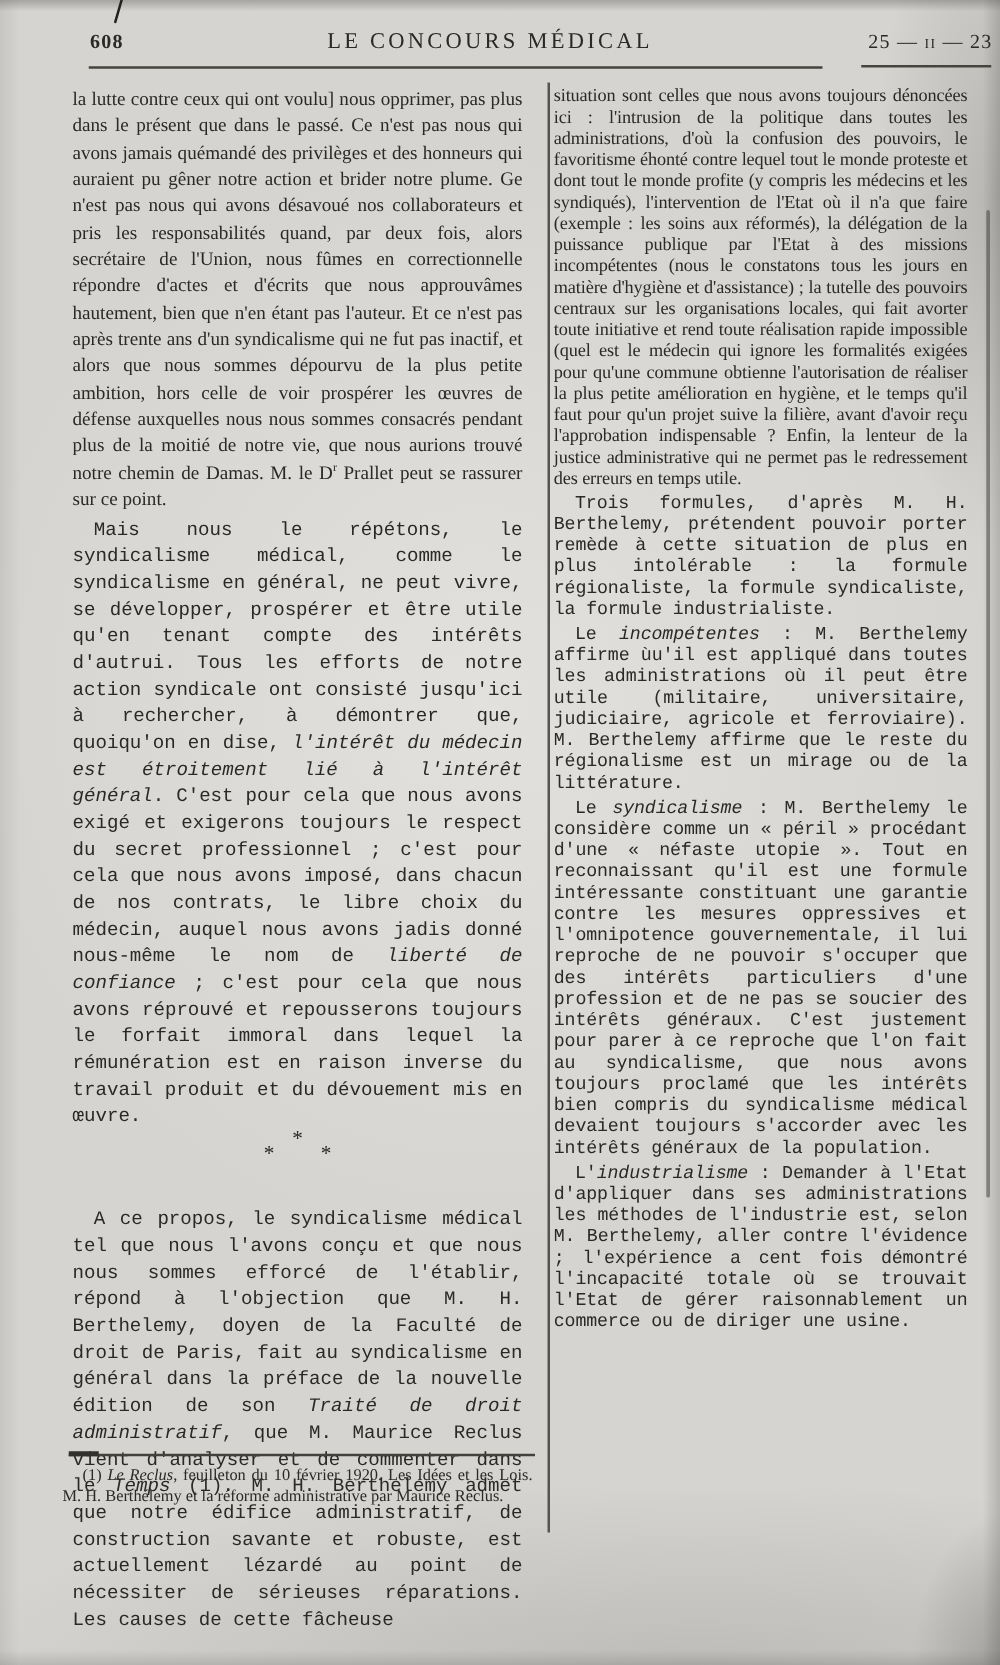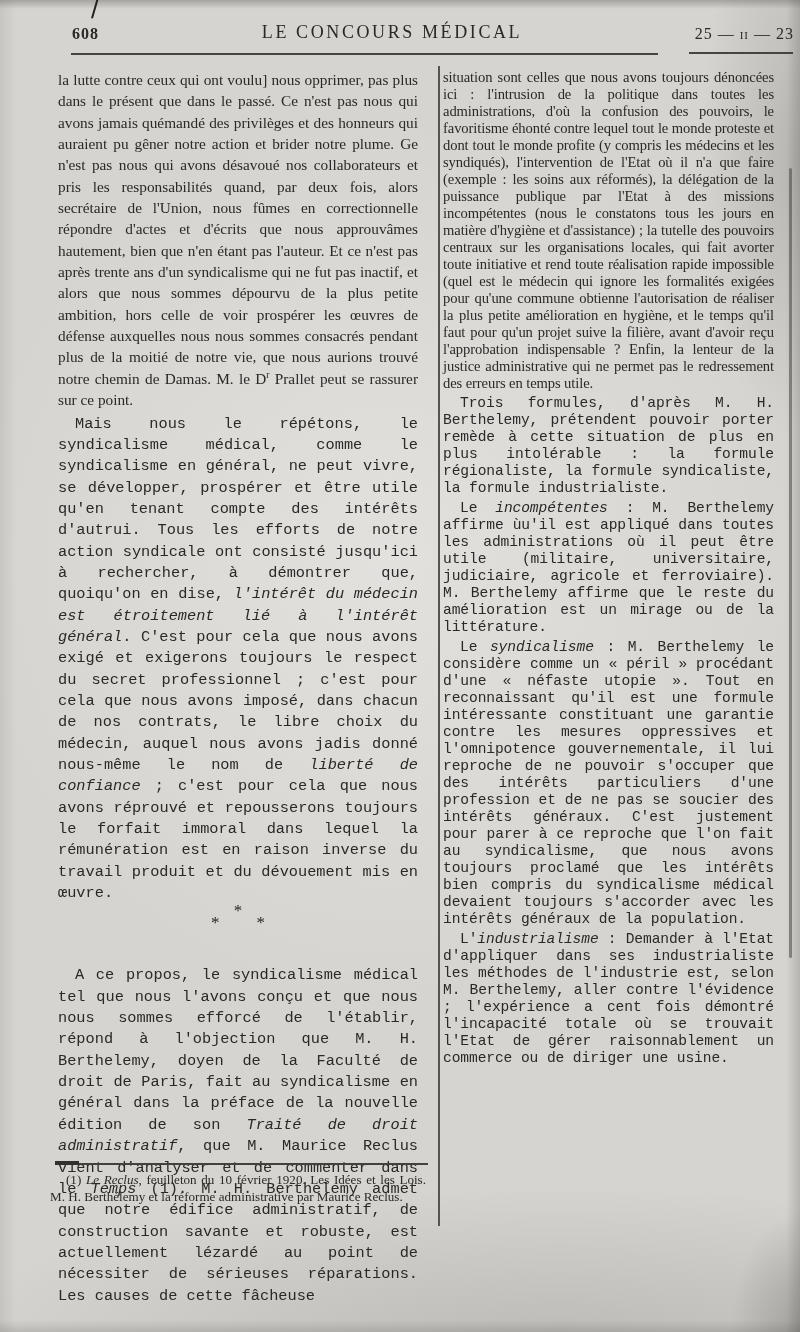--- a/index.html
+++ b/index.html
@@ -77,23 +77,23 @@
     </div>
     <div>
         <p class="indent"><span>A ce propos, le syndicalisme médical tel que nous l'avons conçu et que nous nous sommes efforcé de l'établir, répond à l'objection que M. H. Berthelemy, doyen de la Faculté de droit de Paris, fait au syndicalisme en général dans la préface de la nouvelle édition de son </span><em>Traité de droit administratif</em><span>, que M. Maurice Reclus vient d'analyser et de commenter dans le </span><em>Temps</em><span> (1). M. H. Berthelemy admet que notre édifice administratif, de construction savante et robuste, est actuellement lézardé au point de nécessiter de sérieuses réparations. Les causes de cette fâcheuse</span></p>
       </div>
   </div>
 
   <div class="col col-right">
     <div>
         <p><span>situation sont celles que nous avons toujours dénoncées ici : l'intrusion de la politique dans toutes les administrations, d'où la confusion des pouvoirs, le favoritisme éhonté contre lequel tout le monde proteste et dont tout le monde profite (y compris les médecins et les syndiqués), l'intervention de l'Etat où il n'a que faire (exemple : les soins aux réformés), la délégation de la puissance publique par l'Etat à des missions incompétentes (nous le constatons tous les jours en matière d'hygiène et d'assistance) ; la tutelle des pouvoirs centraux sur les organisations locales, qui fait avorter toute initiative et rend toute réalisation rapide impossible (quel est le médecin qui ignore les formalités exigées pour qu'une commune obtienne l'autorisation de réaliser la plus petite amélioration en hygiène, et le temps qu'il faut pour qu'un projet suive la filière, avant d'avoir reçu l'approbation indispensable ? Enfin, la lenteur de la justice administrative qui ne permet pas le redressement des erreurs en temps utile.</span></p>
         <p class="indent"><span>Trois formules, d'après M. H. Berthelemy, prétendent pouvoir porter remède à cette situation de plus en plus intolérable : la formule régionaliste, la formule syndicaliste, la formule industrialiste.</span></p>
-        <p class="indent"><span>Le </span><em>incompétentes</em><span> : M. Berthelemy affirme ùu'il est appliqué dans toutes les administrations où il peut être utile (militaire, universitaire, judiciaire, agricole et ferroviaire). M. Berthelemy affirme que le reste du amélioration est un mirage ou de la littérature.</span></p>
+        <p class="indent"><span>Le </span><em>incompétentes</em><span> : M. Berthelemy affirme ùu'il est appliqué dans toutes les administrations où il peut être utile (militaire, universitaire, judiciaire, agricole et ferroviaire). M. Berthelemy affirme que le reste du régionalisme est un mirage ou de la littérature.</span></p>
         <p class="indent"><span>Le </span><em>syndicalisme</em><span> : M. Berthelemy le considère comme un « péril » procédant d'une « néfaste utopie ». Tout en reconnaissant qu'il est une formule intéressante constituant une garantie contre les mesures oppressives et l'omnipotence gouvernementale, il lui reproche de ne pouvoir s'occuper que des intérêts particuliers d'une profession et de ne pas se soucier des intérêts généraux. C'est justement pour parer à ce reproche que l'on fait au syndicalisme, que nous avons toujours proclamé que les intérêts bien compris du syndicalisme médical devaient toujours s'accorder avec les intérêts généraux de la population.</span></p>
-        <p class="indent"><span>L'</span><em>industrialisme</em><span> : Demander à l'Etat d'appliquer dans ses industrialiste les méthodes de l'industrie est, selon M. Berthelemy, aller contre l'évidence ; l'expérience a cent fois démontré l'incapacité totale où se trouvait l'Etat de gérer raisonnablement un commerce ou de diriger une usine.</span></p>
+        <p class="indent"><span>L'</span><em>industrialisme</em><span> : Demander à l'Etat d'appliquer dans ses administrations les méthodes de l'industrie est, selon M. Berthelemy, aller contre l'évidence ; l'expérience a cent fois démontré l'incapacité totale où se trouvait l'Etat de gérer raisonnablement un commerce ou de diriger une usine.</span></p>
       </div>
   </div>
 
   <div class="footnote-rule"></div>
   <div class="footnote-rule-bold"></div>
   <div class="footnote">
     <div>
         <p class="indent"><span>(1) </span><em>Le Reclus</em><span>, feuilleton du 10 février 1920. Les Idées et les Lois. M. H. Berthélemy et la réforme administrative par Maurice Reclus.</span></p>
       </div>
   </div>

